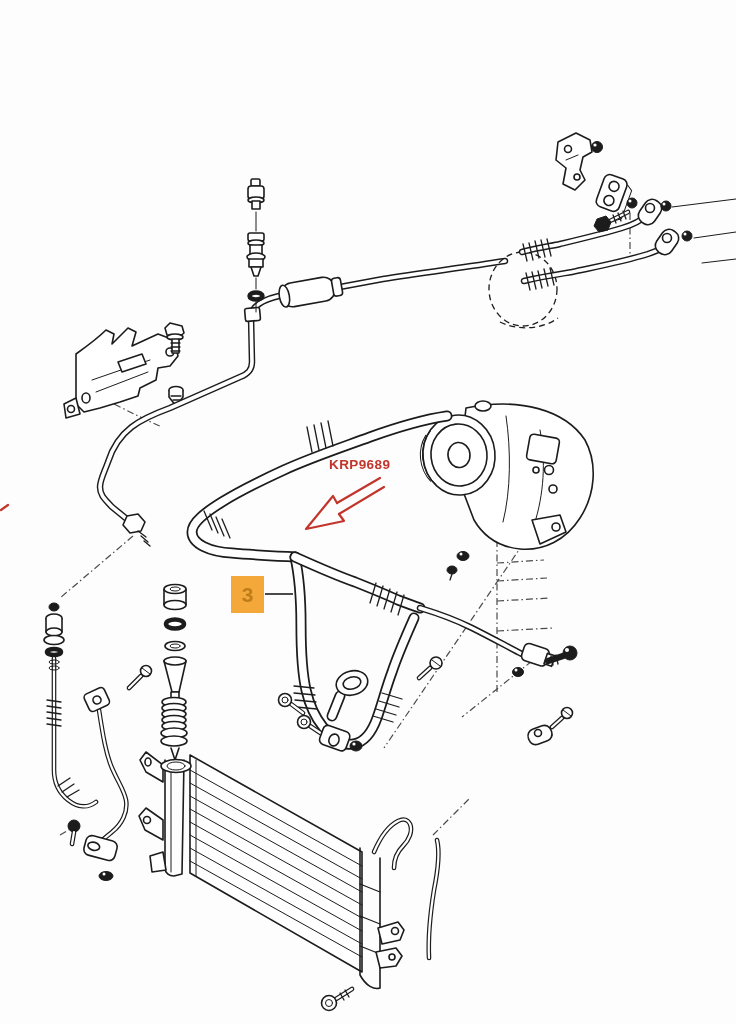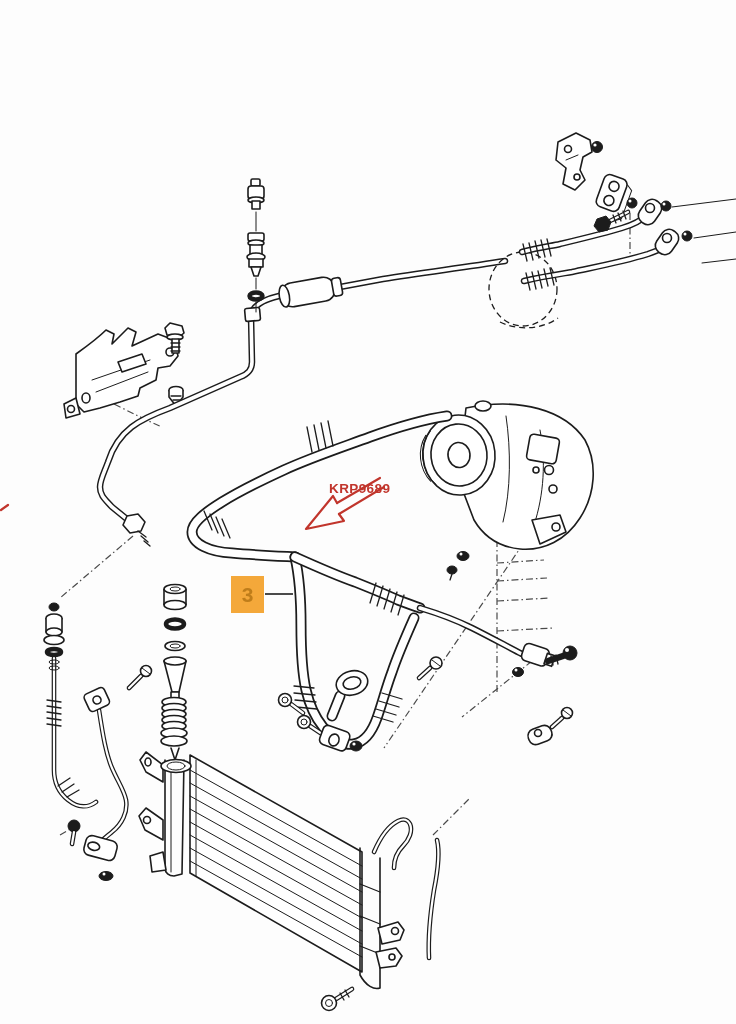--- a/index.html
+++ b/index.html
@@ -15,21 +15,21 @@
   .hoseI{fill:none;stroke:#ffffff;stroke-width:7.5;stroke-linecap:round;}
   .pipeO{fill:none;stroke:var(--line,#1c1c1c);stroke-width:6.5;stroke-linecap:round;}
   .pipeI{fill:none;stroke:#ffffff;stroke-width:3.6;stroke-linecap:round;}
   .tubeO{fill:none;stroke:var(--line,#1c1c1c);stroke-width:4.6;stroke-linecap:round;}
   .tubeI{fill:none;stroke:#ffffff;stroke-width:2.2;stroke-linecap:round;}
   .dash{fill:none;stroke:var(--leader,#4a4a4a);stroke-width:1.2;stroke-dasharray:7 3 1.5 3;}
   .dashell{fill:none;stroke:var(--line,#1c1c1c);stroke-width:1.3;stroke-dasharray:6 4;}
   .red{fill:none;stroke:var(--red,#c1352c);stroke-width:2.2;stroke-linecap:round;stroke-linejoin:round;}
   .tick{fill:none;stroke:var(--line,#1c1c1c);stroke-width:1.3;stroke-linecap:round;}
   .part-code{position:absolute;left:329px;top:457px;font-size:13.5px;font-weight:bold;
-             letter-spacing:.4px;color:var(--red,#c1352c);margin-top:24px;}
+             letter-spacing:.4px;color:var(--red,#c1352c);}
   .callout{position:absolute;left:231px;top:576px;width:33px;height:37px;
            background:var(--callout_bg,#f4a83a);display:flex;align-items:center;justify-content:center;
            font-size:21px;font-weight:bold;color:var(--callout_text,#bf7d1a);cursor:pointer;}
 </style>
 </head>
 <body>
 
 <div class="stage">
 <svg width="736" height="1024" viewBox="0 0 736 1024">
 

